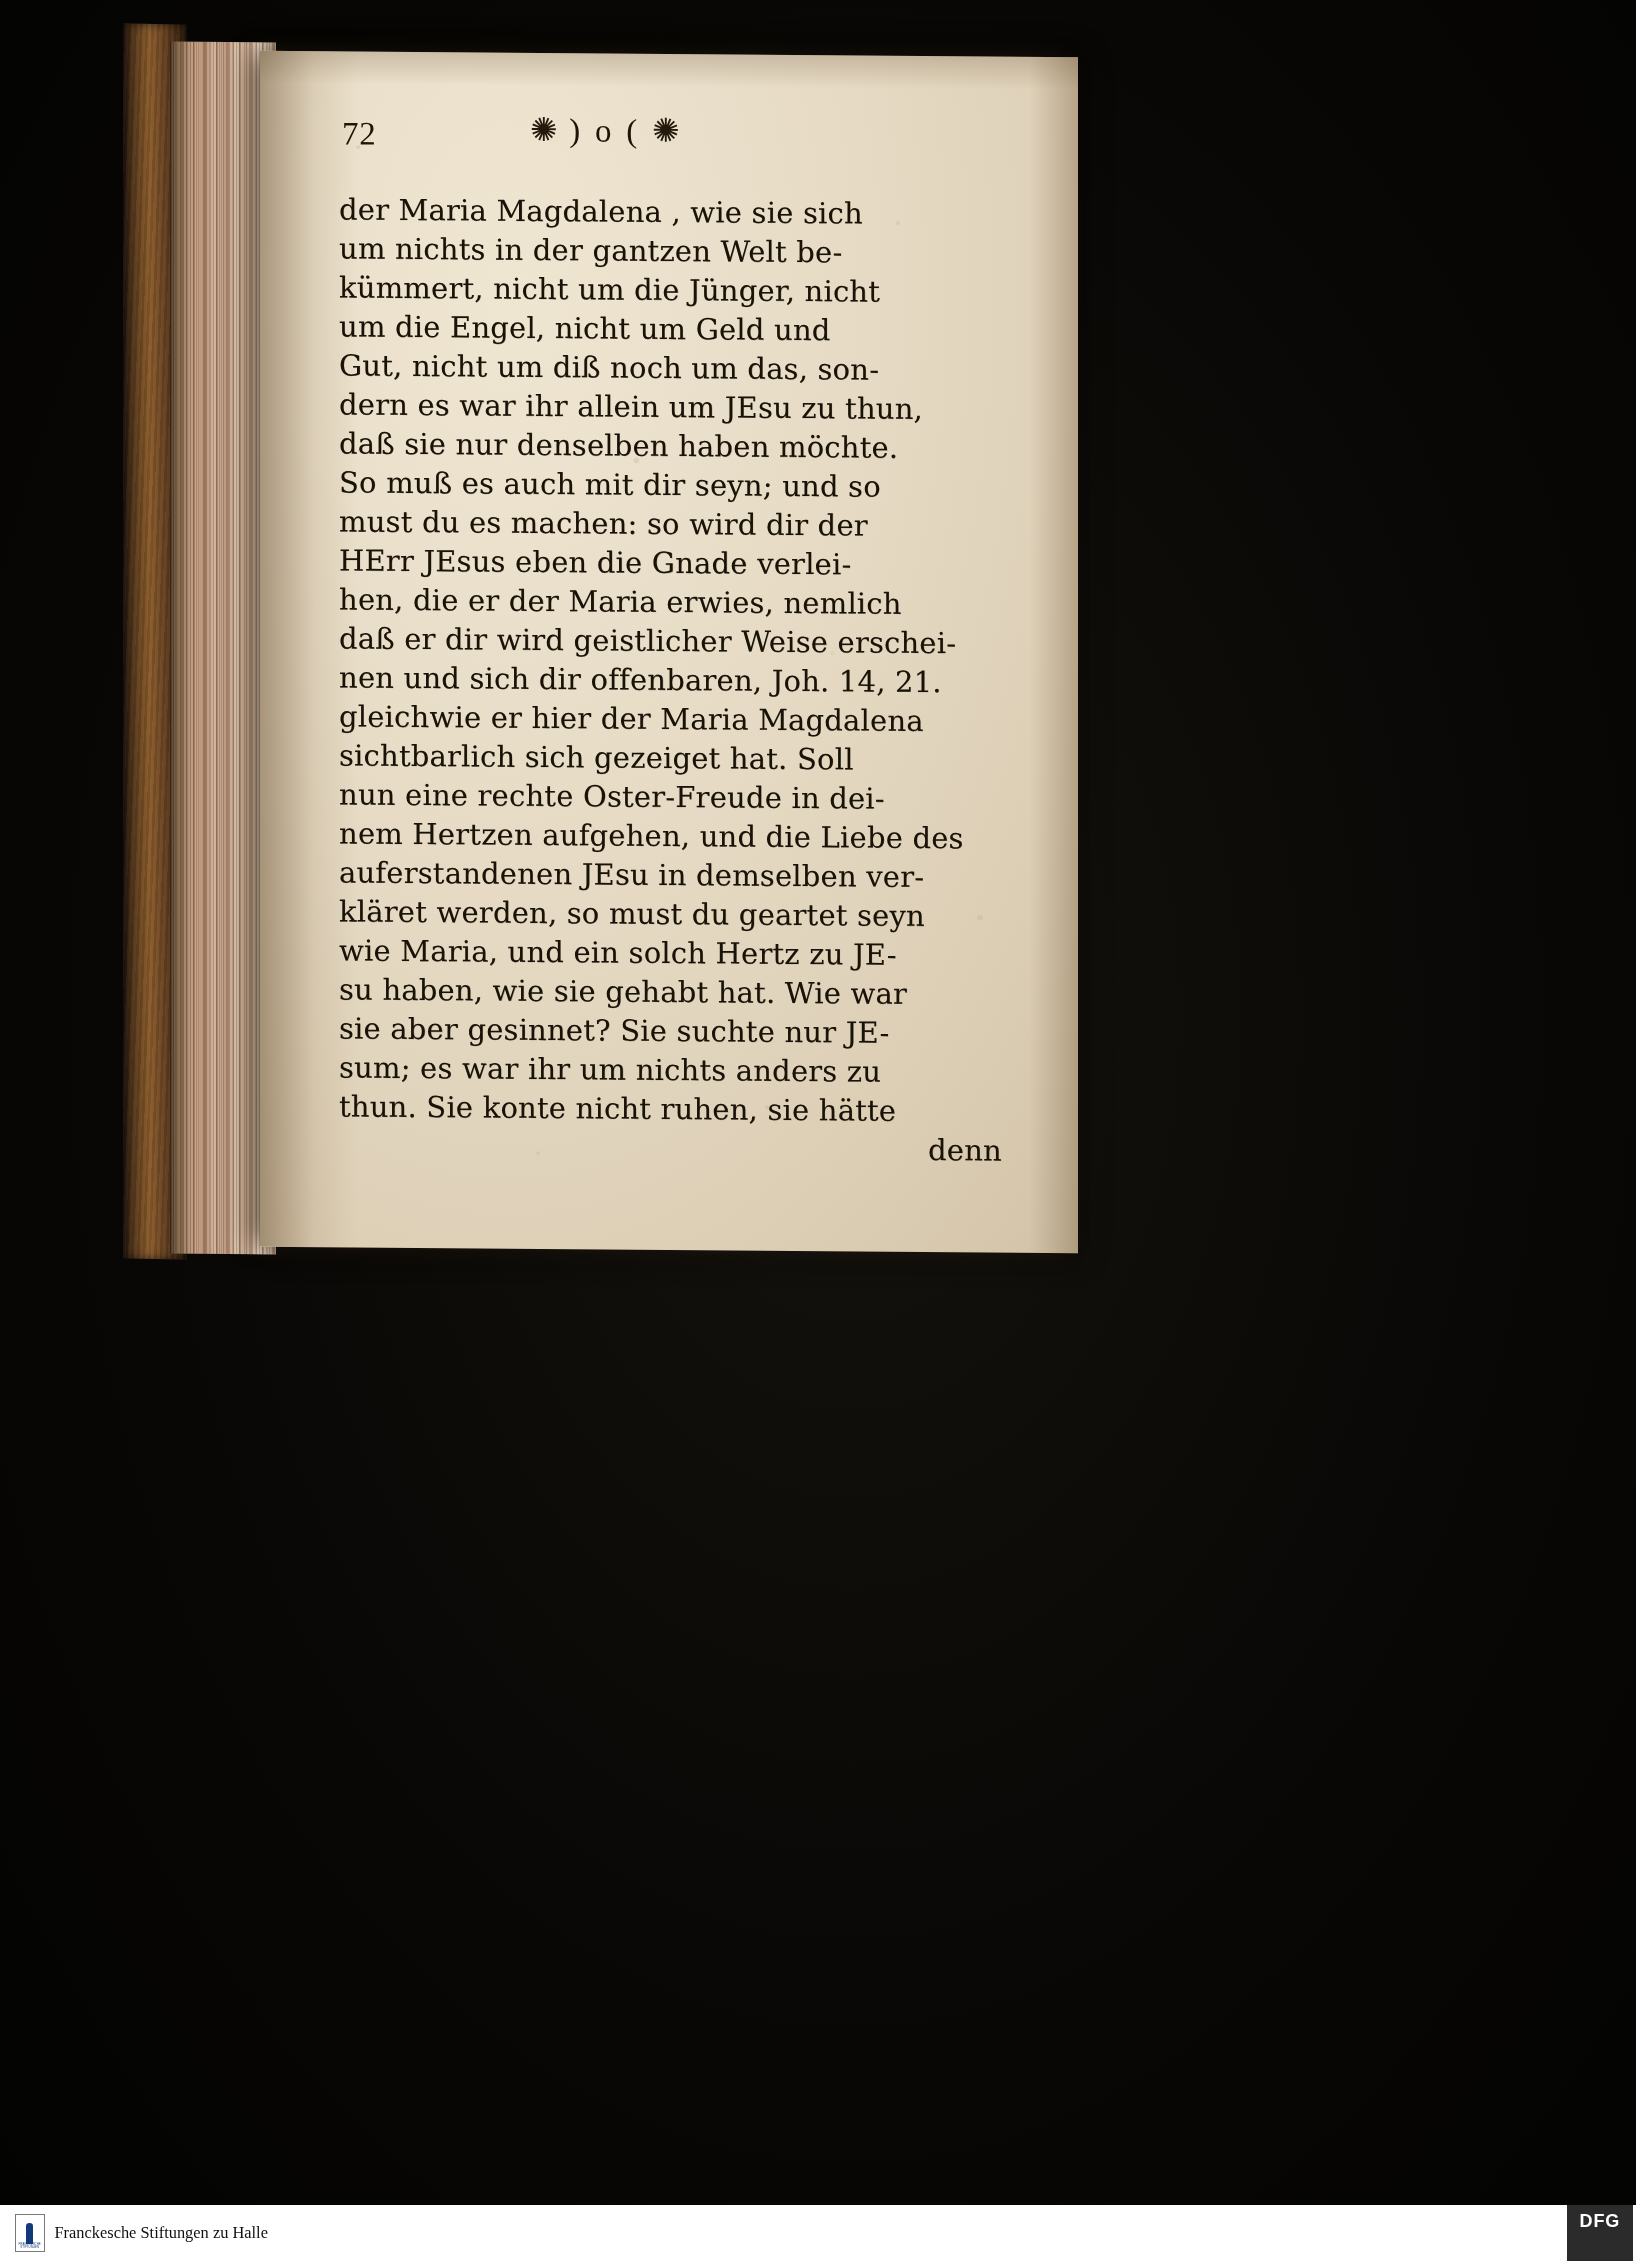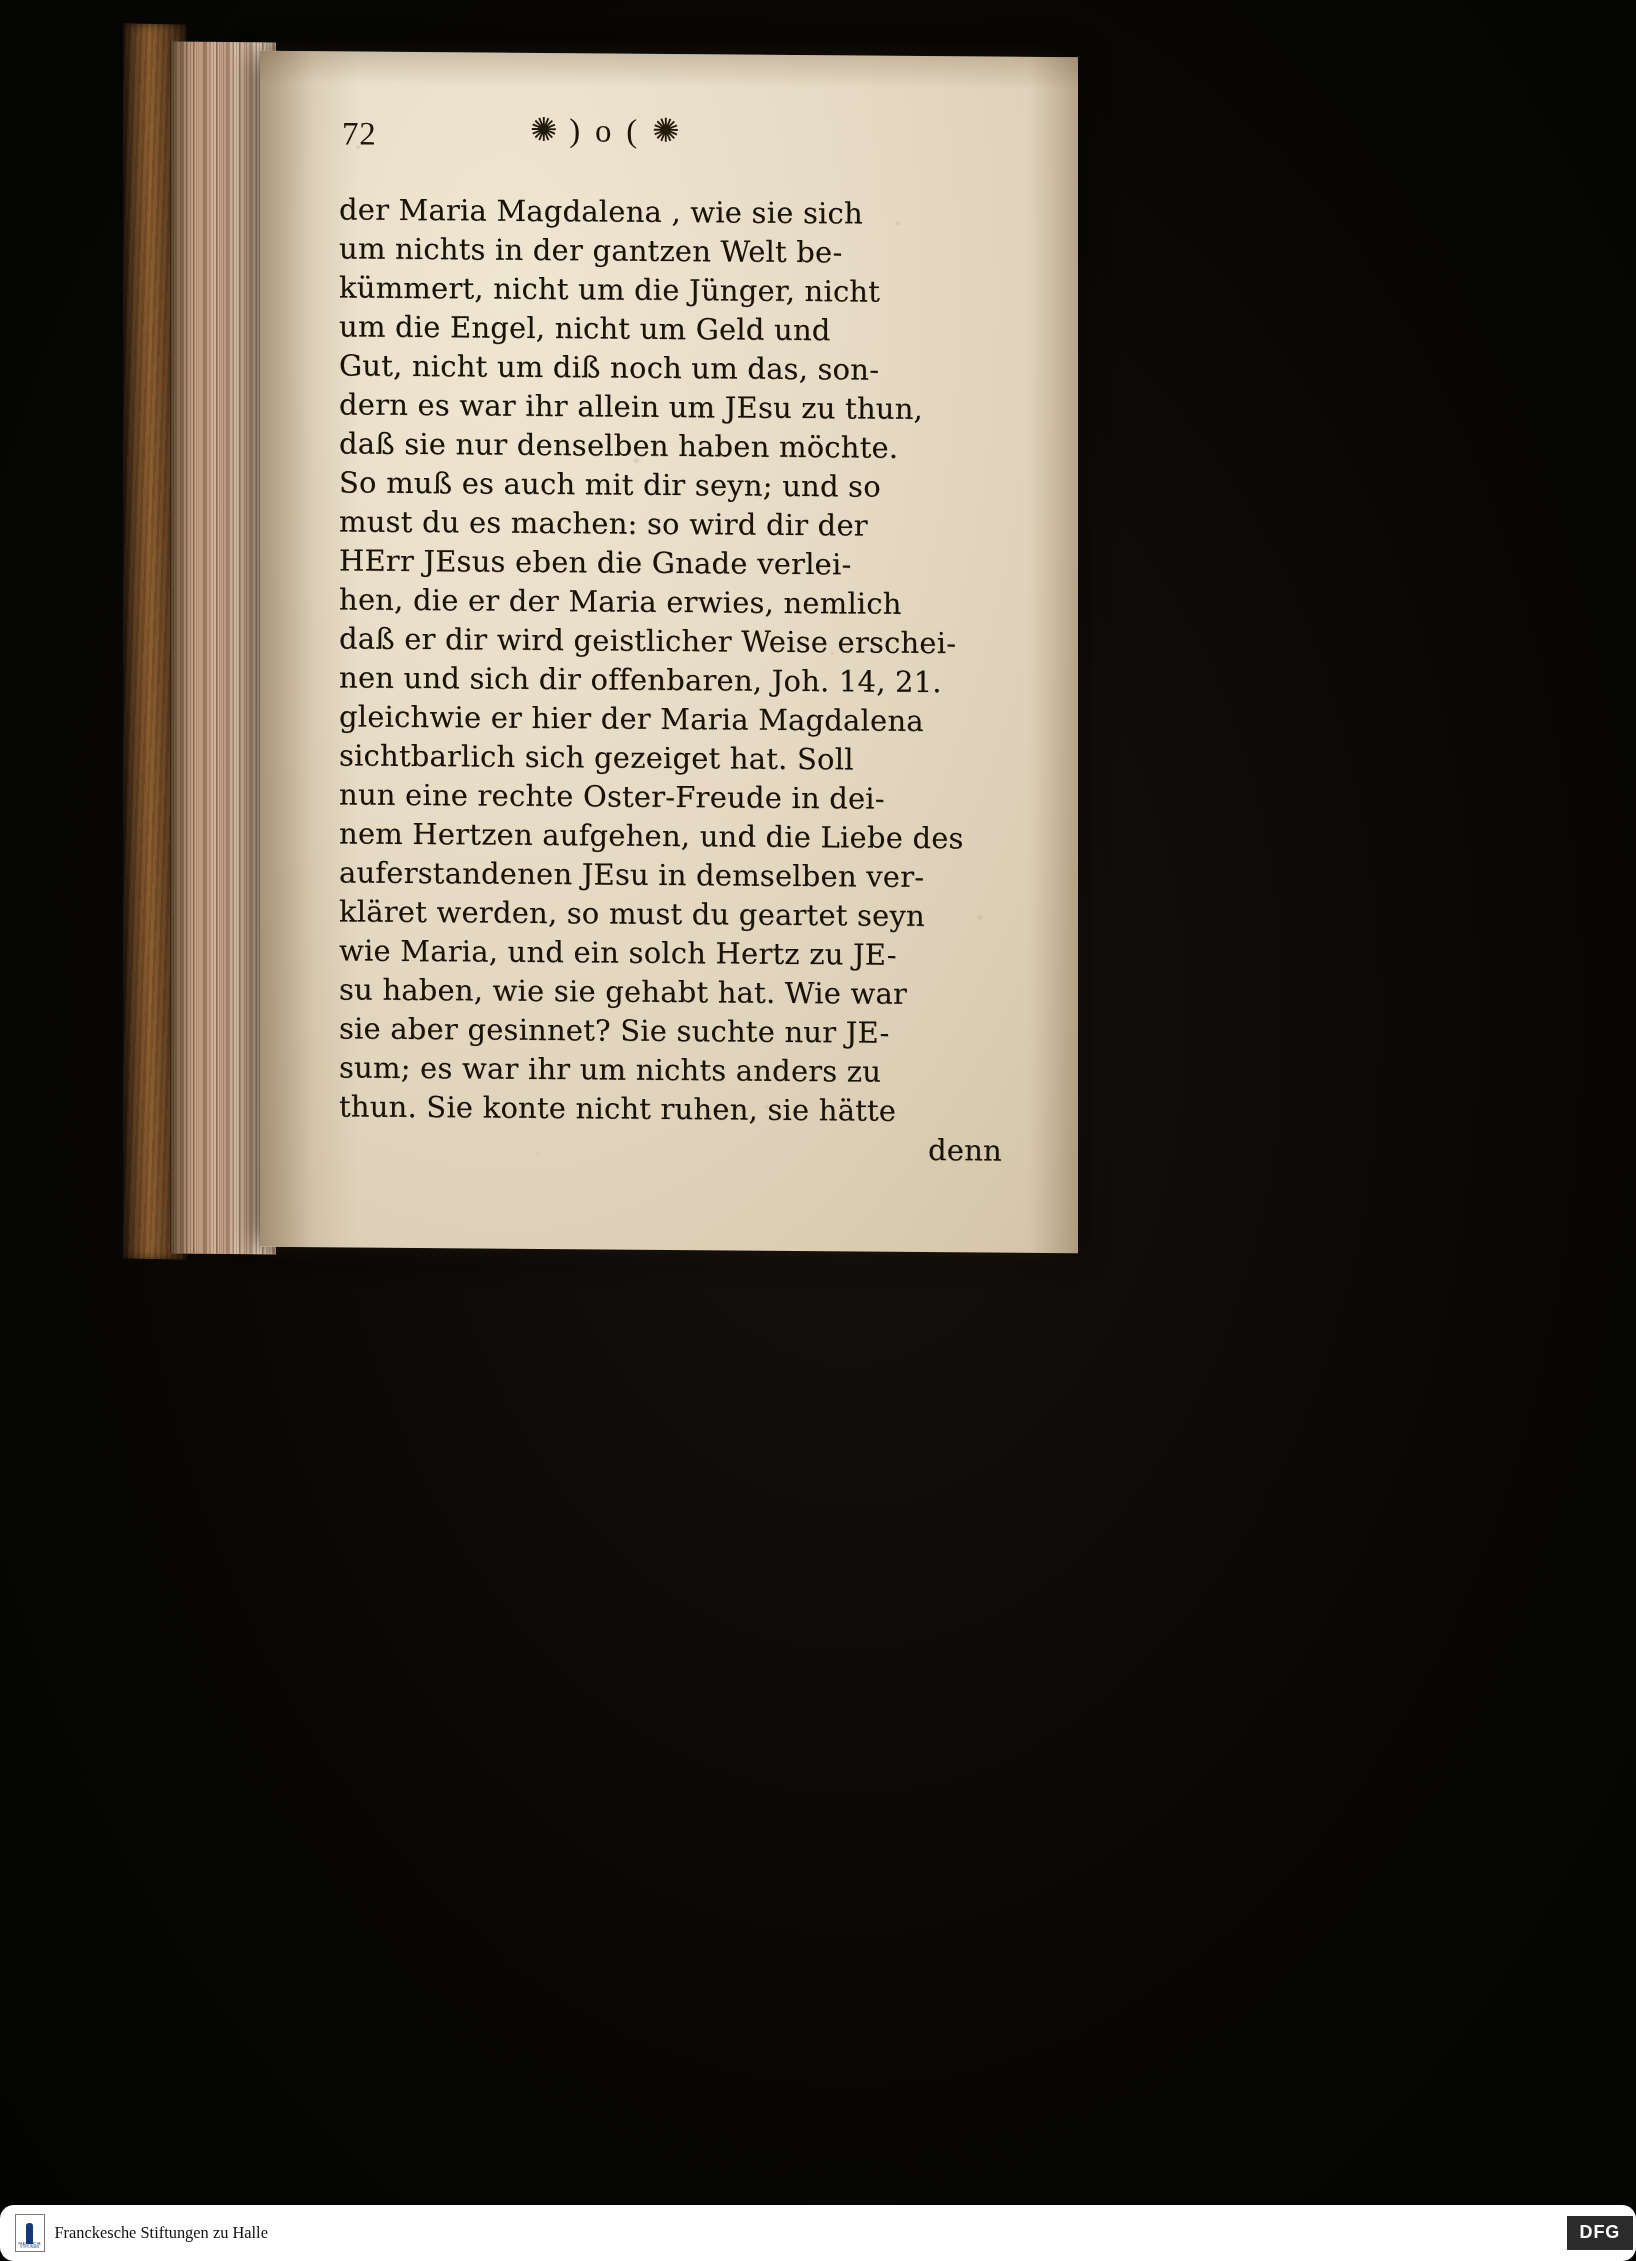--- a/index.html
+++ b/index.html
@@ -209,23 +209,21 @@
 
   
   #footer-bar {
     position: absolute;
     left: 0;
     bottom: 0;
     width: 1636px;
     height: 56px;
     background: #ffffff;
     display: flex;
-    align-items: center;
     justify-content: space-between;
-    border-radius: 14px;
   }
   #footer-left {
     display: flex;
     align-items: center;
     gap: 9.8px;
     padding-left: 14.7px;
   }
   #franckesche-logo {
     width: 28px;
     height: 36px;

